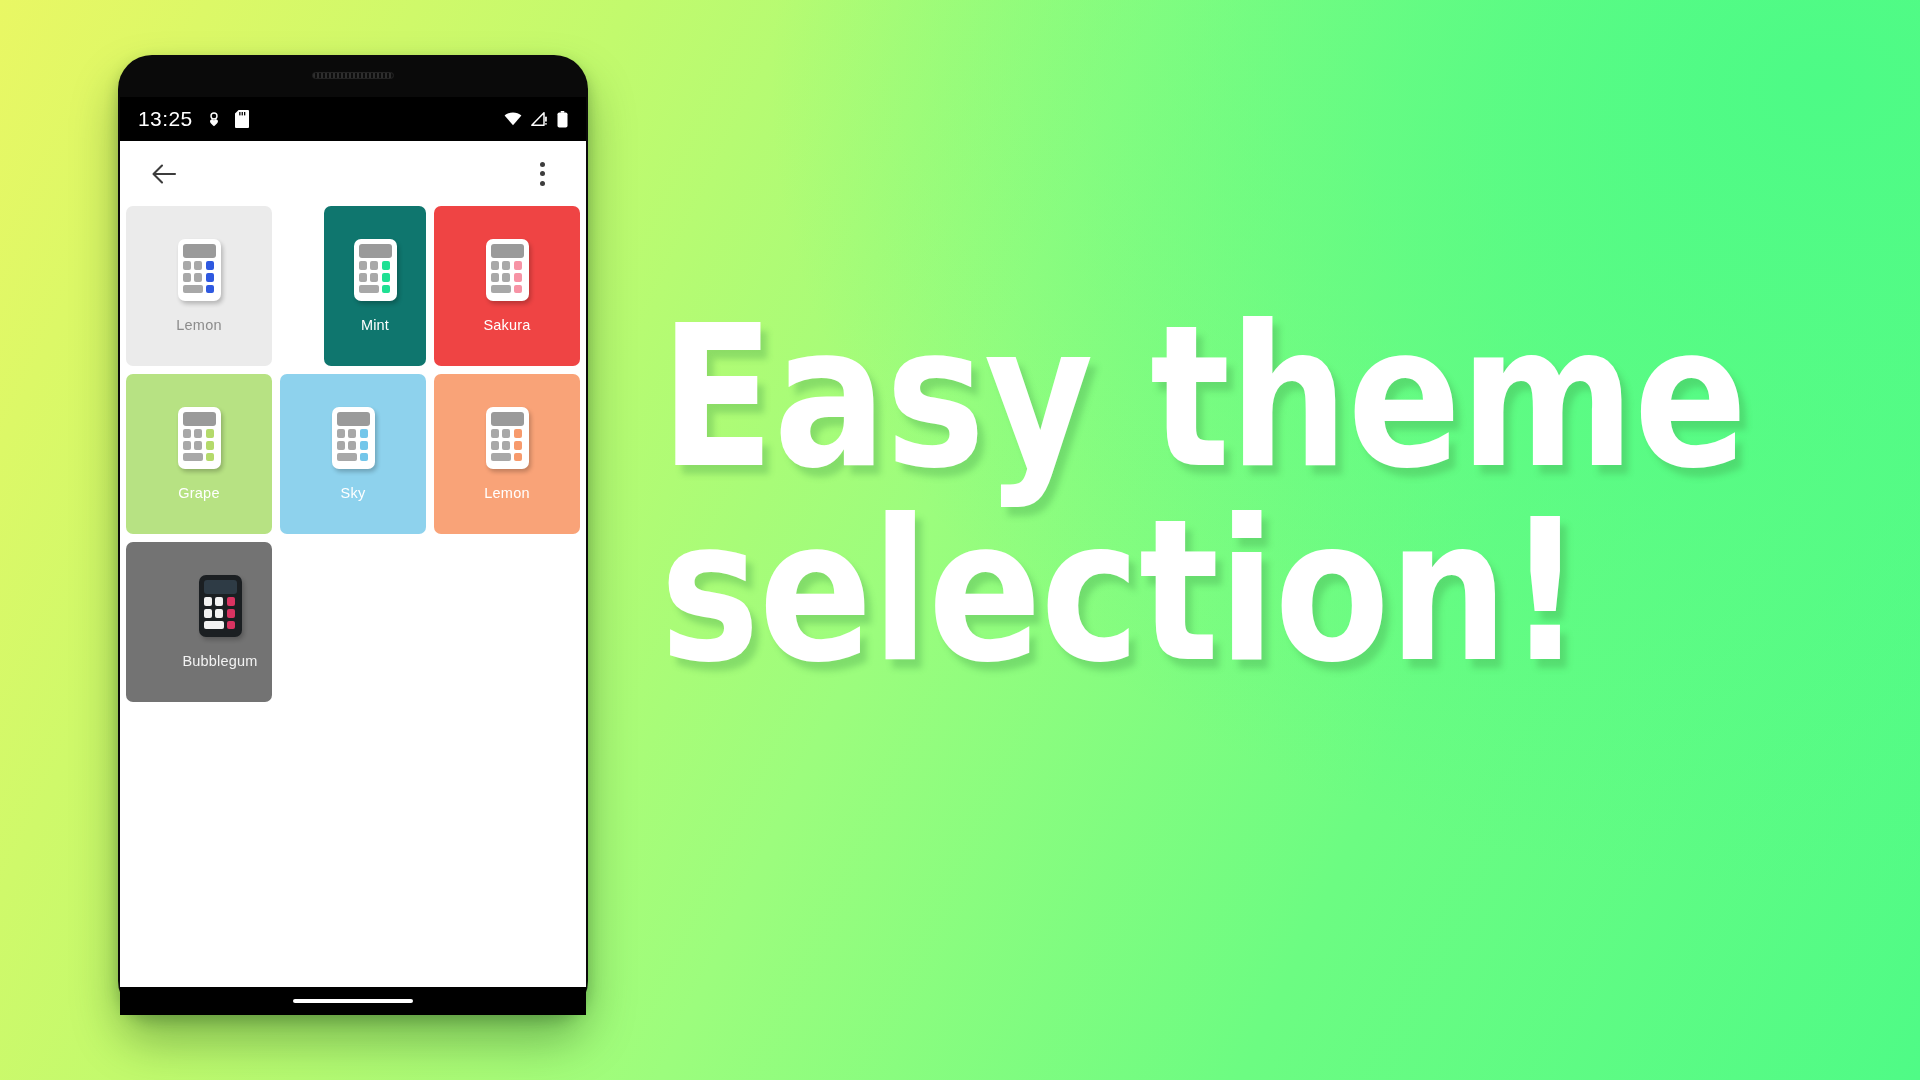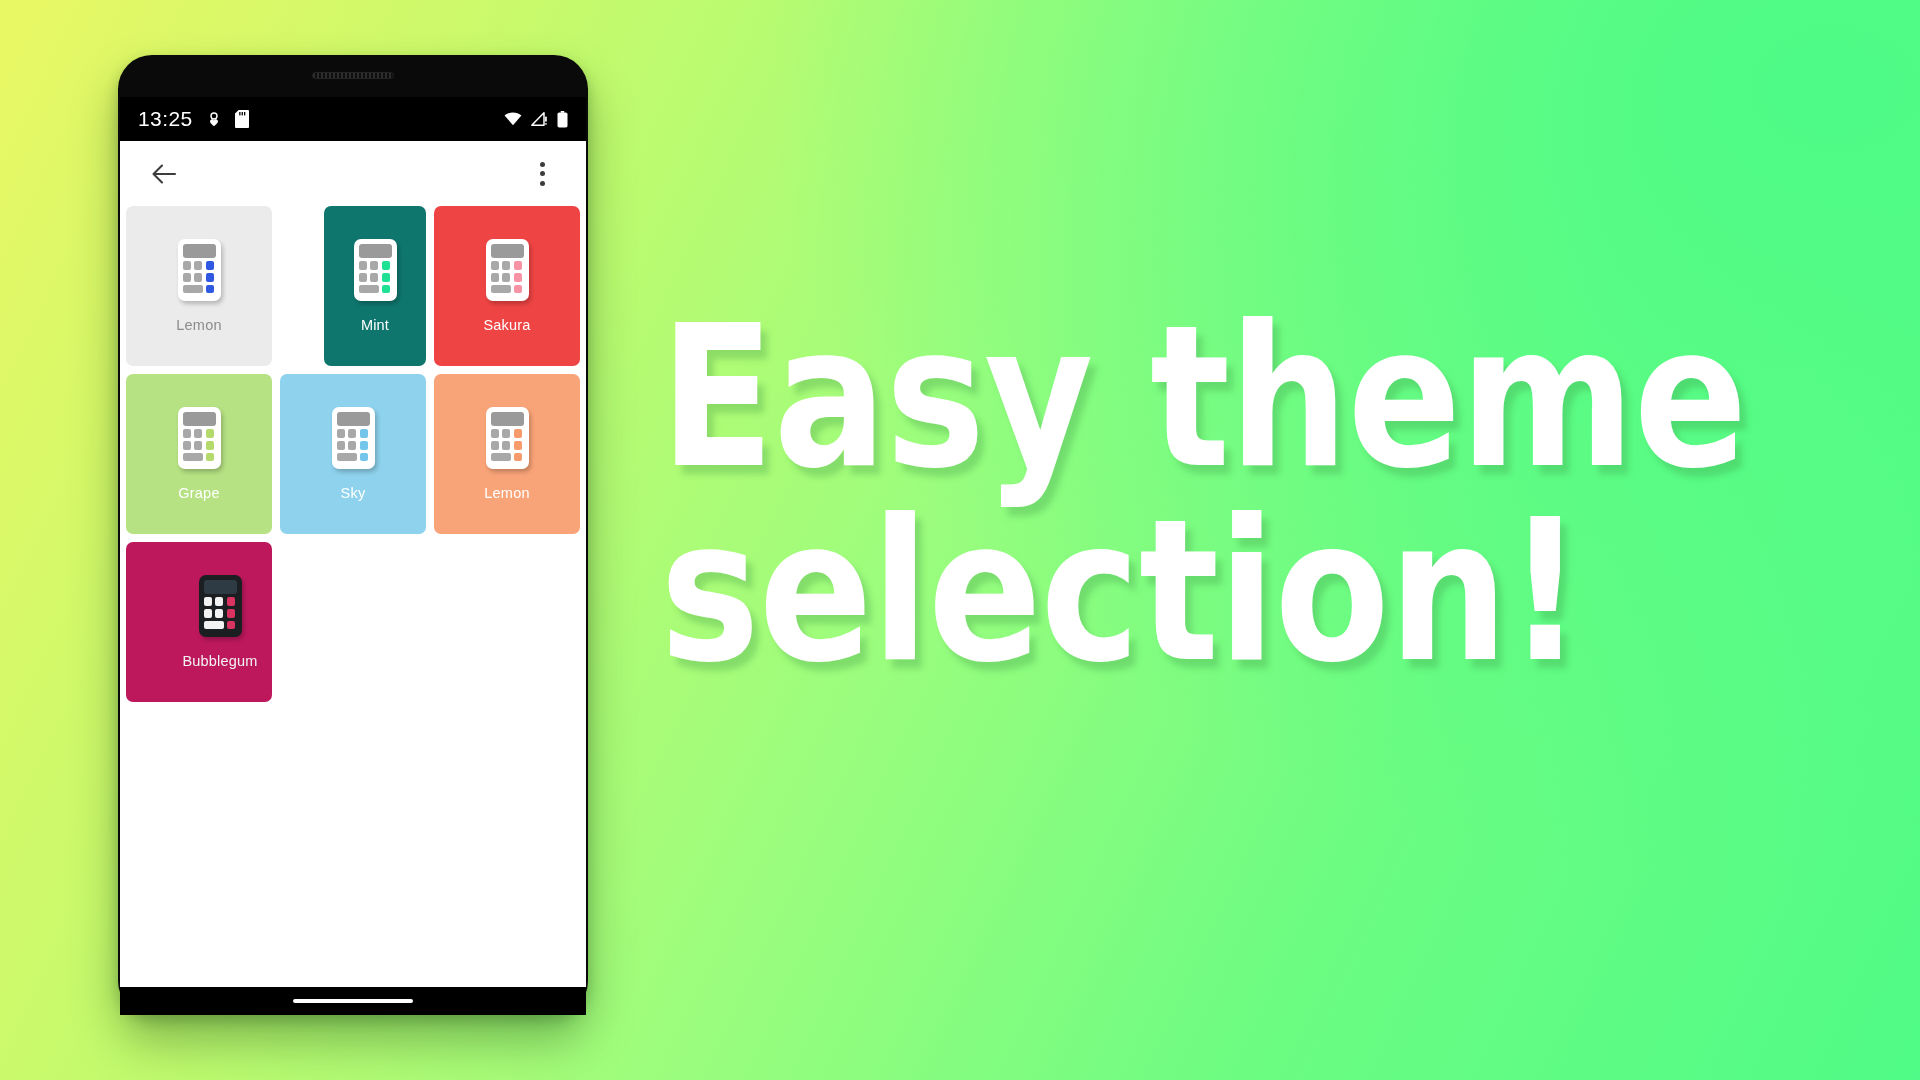--- a/index.html
+++ b/index.html
@@ -290,21 +290,21 @@
                 <div class="calc-key" style="background: rgb(247, 154, 108);"></div>
               </div>
               <div class="calc-row">
                 <div class="calc-key wide" style="background: rgb(168, 168, 168);"></div>
                 <div class="calc-key" style="background: rgb(247, 154, 108);"></div>
               </div>
             </div>
           </div>
           <div class="tile-label" style="color: rgb(255, 255, 255);">Lemon</div>
         </div>
-        <div class="theme-tile" style="background: #be185d; padding-left: 42px;">
+        <div class="theme-tile" style="background: #737373; padding-left: 42px;">
           <div class="calc-ico">
             <div class="calc-body" style="background: rgb(27, 31, 34);">
               <div class="calc-screen" style="background: rgb(46, 59, 69);"></div>
               <div class="calc-row">
                 <div class="calc-key" style="background: rgb(242, 242, 242);"></div>
                 <div class="calc-key" style="background: rgb(242, 242, 242);"></div>
                 <div class="calc-key" style="background: rgb(217, 51, 97);"></div>
               </div>
               <div class="calc-row">
                 <div class="calc-key" style="background: rgb(242, 242, 242);"></div>

